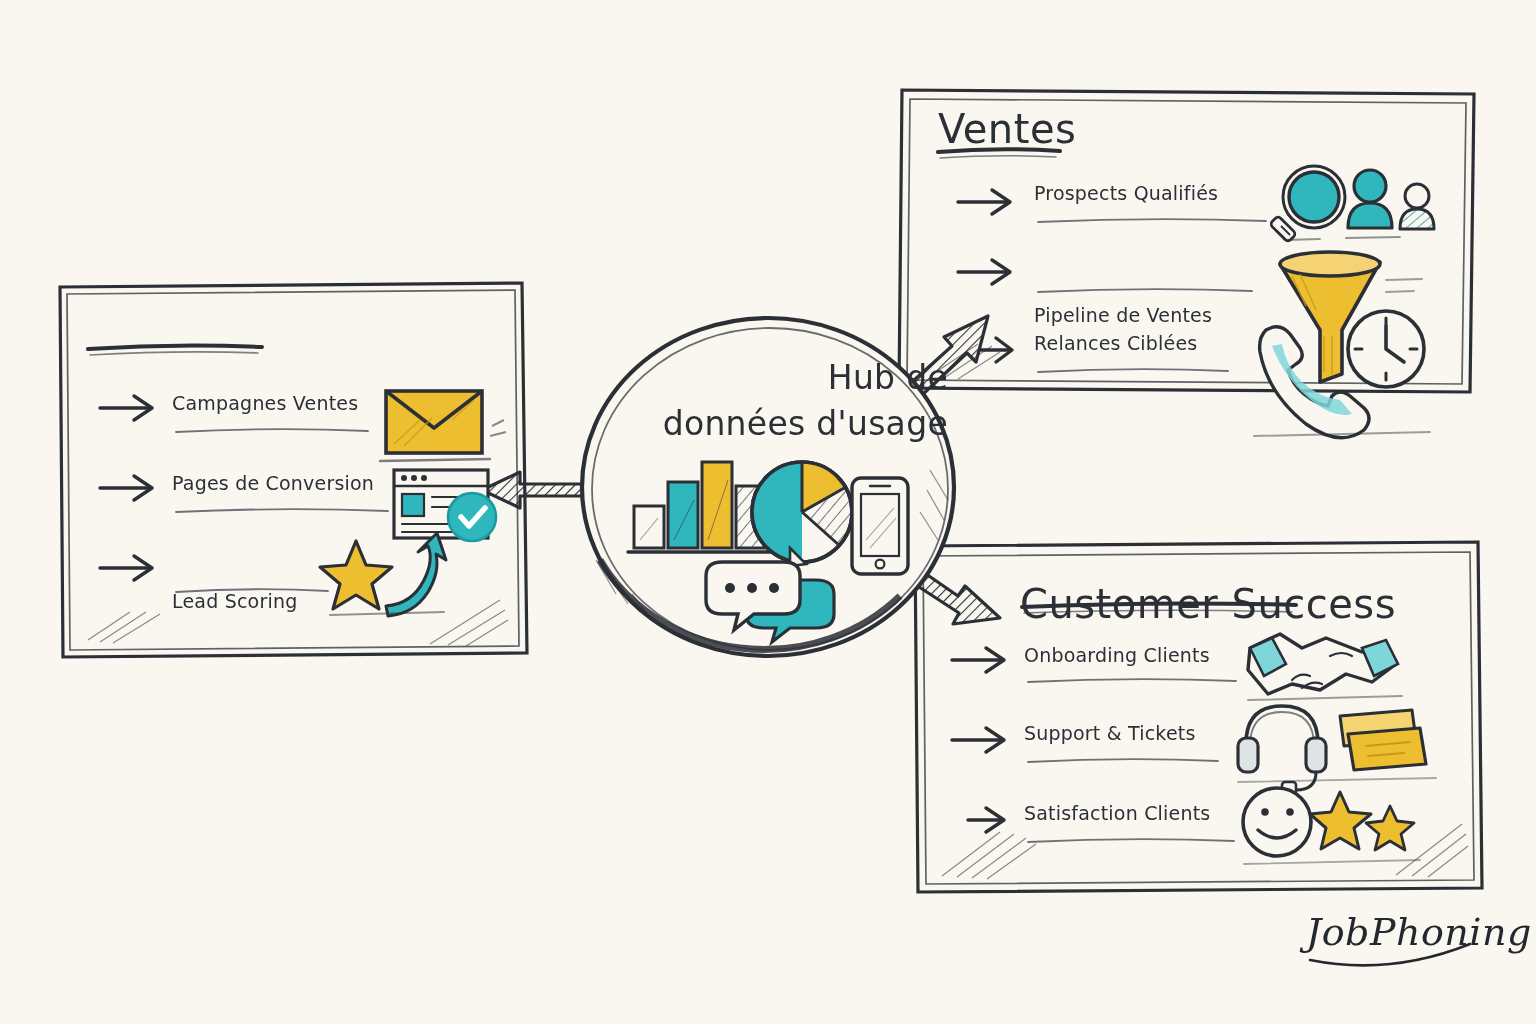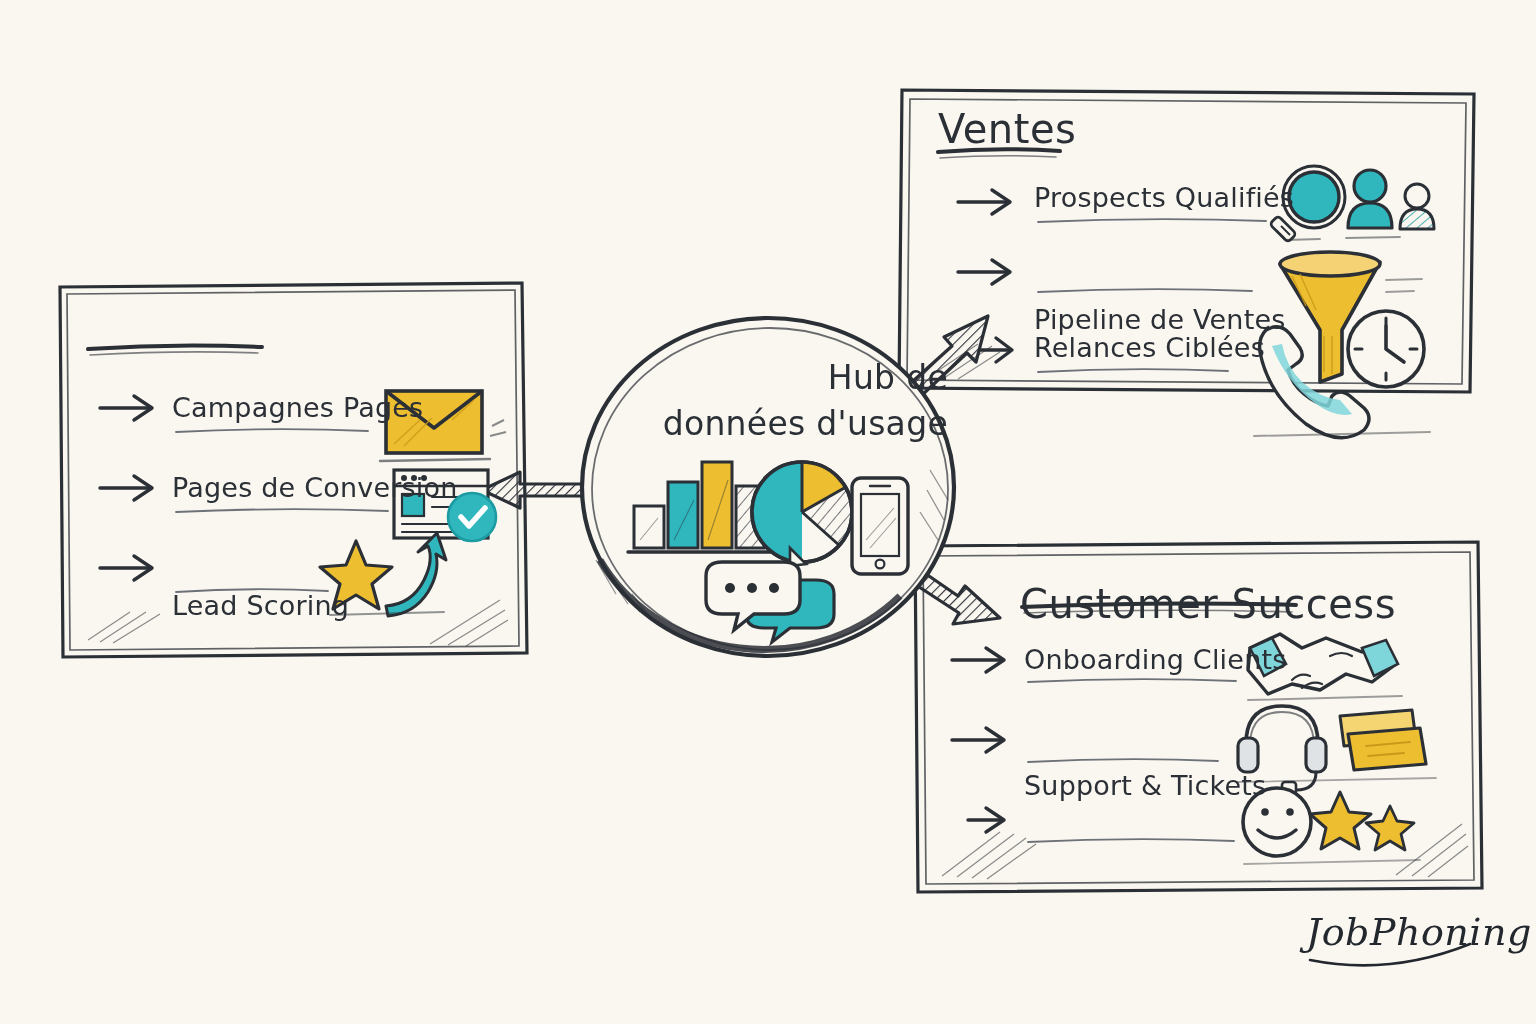--- a/index.html
+++ b/index.html
@@ -26,21 +26,21 @@
     color: #2b2f36;
     white-space: nowrap;
     font-family: "DejaVu Sans", sans-serif;
   }
   .box-title {
     font-size: 40px;
     letter-spacing: 0.5px;
     font-weight: 400;
   }
   .item-label {
-    font-size: 27px;
+    font-size: 19px;
     letter-spacing: 0.2px;
   }
   .hub-line {
     font-size: 33px;
     text-align: right;
     letter-spacing: 0.3px;
   }
   .brand {
     font-size: 38px;
     font-style: italic;
@@ -360,31 +360,32 @@
       <path d="M1340 792 L1349 812 L1371 814 L1354 828 L1359 849 L1340 838 L1321 849 L1326 828 L1310 814 L1331 812 Z" fill="#eebe31" stroke="#2b2f36" stroke-width="3" stroke-linejoin="round"></path>
       <path d="M1390 806 L1397 821 L1414 823 L1401 834 L1405 850 L1390 841 L1375 850 L1379 834 L1366 823 L1383 821 Z" fill="#eebe31" stroke="#2b2f36" stroke-width="2.8" stroke-linejoin="round"></path>
       <path d="M1244 864 L1420 860" stroke="#2b2f36" stroke-width="1.8" opacity="0.4" stroke-linecap="round"></path>
     </g>
 
     <g>
       <path d="M1310 960 Q1390 976 1470 944" fill="none" stroke="#23272e" stroke-width="2.6" stroke-linecap="round"></path>
     </g>
   </svg>
 
-  <div class="txt item-label" style="left:172px; top:392px;">Campagnes Pages</div>
+  <div class="txt item-label" style="left:172px; top:392px;">Campagnes Ventes</div>
   <div class="txt item-label" style="left:172px; top:472px;">Pages de Conversion</div>
   <div class="txt item-label" style="left:172px; top:552px;margin-top:38px;">Lead Scoring</div>
 
   <div class="txt box-title" style="left:938px; top:106px;">Ventes</div>
   <div class="txt item-label" style="left:1034px; top:182px;">Prospects Qualifiés</div>
   <div class="txt item-label" style="left:1034px; top:260px;margin-top:44px;">Pipeline de Ventes</div>
   <div class="txt item-label" style="left:1034px; top:332px;">Relances Ciblées</div>
 
   <div class="txt box-title" style="left:1020px; top:581px;">Customer Success</div>
   <div class="txt item-label" style="left:1024px; top:644px;">Onboarding Clients</div>
-  <div class="txt item-label" style="left:1024px; top:722px;margin-top:48px;">Support &amp; Tickets</div>
+  <div class="txt item-label" style="left:1024px; top:722px;">Support &amp; Tickets</div>
+  <div class="txt item-label" style="left:1024px; top:802px;">Satisfaction Clients</div>
 
   <div class="txt hub-line" style="left:588px; top:358px; width:360px;">Hub de</div>
   <div class="txt brand" style="left:1306px; top:910px;">JobPhoning</div>
 
   <div class="txt hub-line" style="left:588px; top:404px; width:360px;">données d'usage</div>
 
 </div>
 
 </body></html>

